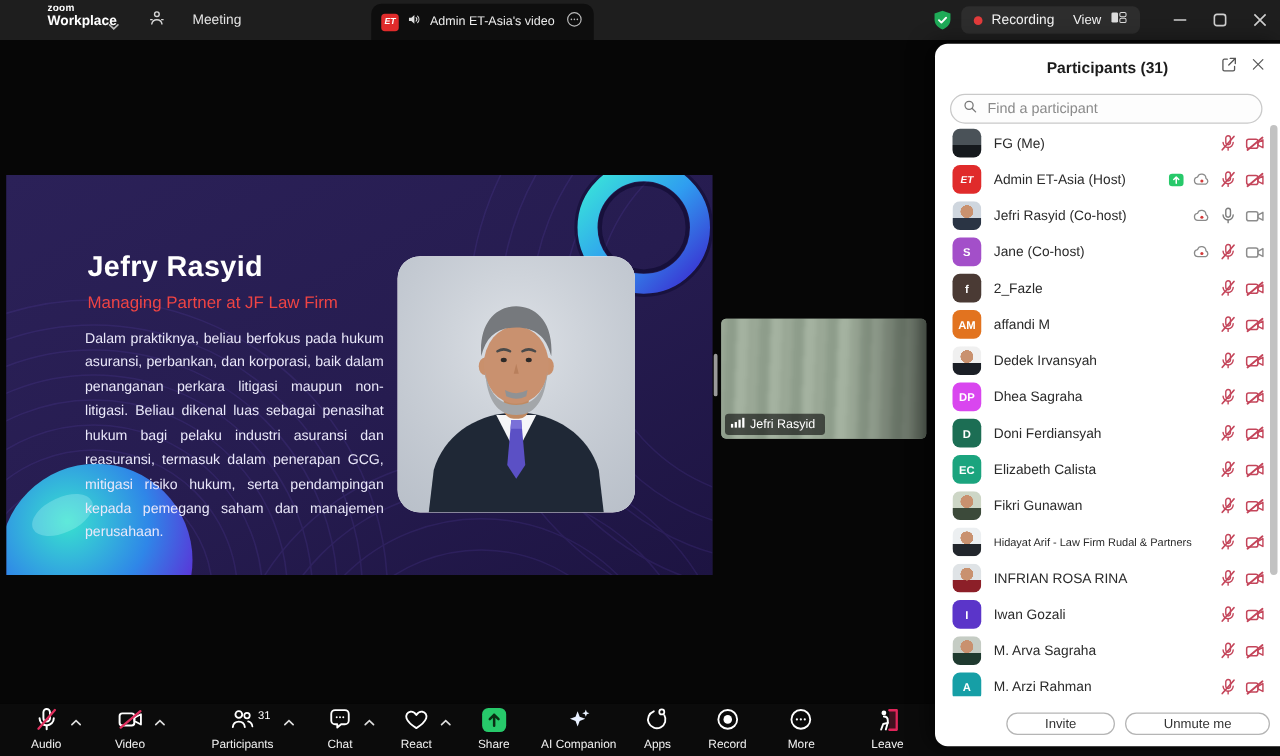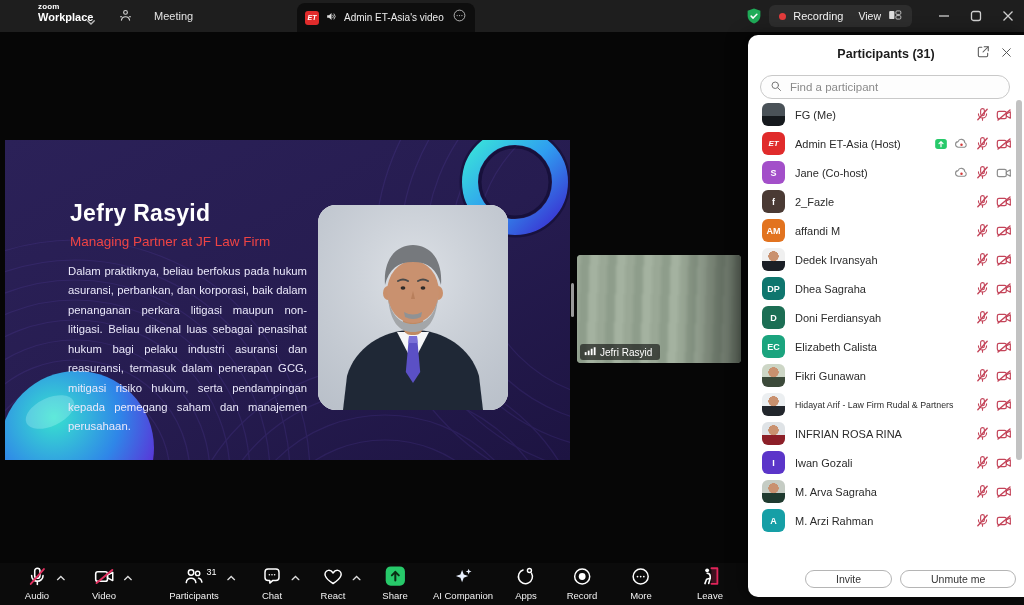--- a/index.html
+++ b/index.html
@@ -33,21 +33,21 @@
   .slide svg.deco{position:absolute;inset:0;}
   .slide-name{position:absolute;left:65px;top:60px;color:#fff;font-size:23px;font-weight:800;letter-spacing:.3px;}
   .slide-title{position:absolute;left:65px;top:94px;color:#ef4444;font-size:13.5px;font-weight:500;}
   .slide-bio{position:absolute;left:63px;top:122px;width:239px;color:#eae8fa;font-size:11.3px;line-height:1.72;
              text-align:justify;}
   .photo-card{position:absolute;left:313px;top:65px;width:190px;height:205px;background:#fff;border-radius:18px;overflow:hidden;}
   .photo-card svg{display:block;}
 
   .divider-handle{position:absolute;left:571px;top:251px;width:3px;height:34px;background:#9a9a9a;border-radius:2px;}
 
-  .video-thumb{position:absolute;left:577px;top:223px;width:164px;height:108px;border-radius:4px;overflow:hidden;background:#8d9c8b;}
+  .video-thumb{position:absolute;left:577px;top:223px;width:164px;height:96px;border-radius:4px;overflow:hidden;background:#8d9c8b;}
   .thumb-bg{position:absolute;inset:-5px;filter:blur(1.6px);
      background:
        linear-gradient(90deg,rgba(0,0,0,0) 62%,rgba(35,40,35,.55) 96%),
        repeating-linear-gradient(92deg,#9aa896 0 9px,#8e9d8b 9px 18px,#a4b2a0 18px 27px);}
   .thumb-label{position:absolute;left:3px;bottom:3px;display:flex;align-items:center;gap:4px;
      background:rgba(12,12,12,.62);border-radius:3px;padding:2px 8px 2px 4px;color:#fff;font-size:10px;}
 
   
   .panel{position:absolute;top:35px;right:0;width:276px;height:562px;background:#fff;border-radius:10px 0 0 10px;
          z-index:20;box-shadow:-5px 0 16px rgba(0,0,0,.5);}
@@ -336,20 +336,45 @@
             <span class="p-ic">
               <svg width="16" height="16" viewBox="0 0 24 24" fill="none" stroke-linecap="round" stroke-linejoin="round">
                 <rect x="2" y="6.5" width="13.5" height="11" rx="2.5" stroke="#c4455a" stroke-width="1.8"></rect>
    <path d="M15.5 10.5l6-3.2v9.4l-6-3.2z" stroke="#c4455a" stroke-width="1.7"></path>
                 <path d="M3 19.5L21 4.5" stroke="#c4455a" stroke-width="2.2"></path>
               </svg>
             </span>
           </div>
   </div>
 
+  <div class="p-row">
+    <div class="avatar" style="background: radial-gradient(circle at 50% 36%, rgb(201, 145, 111) 0px, rgb(201, 145, 111) 27%, rgba(0, 0, 0, 0) 28%), linear-gradient(rgb(207, 214, 222) 0%, rgb(207, 214, 222) 57%, rgb(42, 52, 68) 57%, rgb(42, 52, 68) 100%);"></div>
+    <div class="p-name">Jefri Rasyid (Co-host)</div>
+    <div class="p-icons">
+            <span class="p-ic">
+              <svg width="15" height="15" viewBox="0 0 24 24" fill="none" stroke-linecap="round" stroke-linejoin="round">
+                <path d="M7 18a4.5 4.5 0 0 1-.5-8.97A5.5 5.5 0 0 1 17.2 10.6 4 4 0 0 1 17 18z" stroke="#8a8a8a" stroke-width="1.7"></path>
+   <circle cx="12" cy="14" r="2" fill="#d43a3a"></circle>
+              </svg>
+            </span>
+            <span class="p-ic">
+              <svg width="15" height="15" viewBox="0 0 24 24" fill="none" stroke-linecap="round" stroke-linejoin="round">
+                <rect x="9" y="2.5" width="6" height="11.5" rx="3" stroke="#7d7d7d" stroke-width="1.8"></rect>
+   <path d="M5.5 11a6.5 6.5 0 0 0 13 0" stroke="#7d7d7d" stroke-width="1.8"></path>
+   <path d="M12 17.5V21" stroke="#7d7d7d" stroke-width="1.8"></path>
+              </svg>
+            </span>
+            <span class="p-ic">
+              <svg width="16" height="16" viewBox="0 0 24 24" fill="none" stroke-linecap="round" stroke-linejoin="round">
+                <rect x="2" y="6.5" width="13.5" height="11" rx="2.5" stroke="#8d8d8d" stroke-width="1.8"></rect>
+   <path d="M15.5 10.5l6-3.2v9.4l-6-3.2z" stroke="#8d8d8d" stroke-width="1.7"></path>
+              </svg>
+            </span>
+          </div>
+  </div>
 
   <div class="p-row">
     <div class="avatar" style="background: rgb(163, 79, 201);">S</div>
     <div class="p-name">Jane (Co-host)</div>
     <div class="p-icons">
             <span class="p-ic">
               <svg width="15" height="15" viewBox="0 0 24 24" fill="none" stroke-linecap="round" stroke-linejoin="round">
                 <path d="M7 18a4.5 4.5 0 0 1-.5-8.97A5.5 5.5 0 0 1 17.2 10.6 4 4 0 0 1 17 18z" stroke="#8a8a8a" stroke-width="1.7"></path>
    <circle cx="12" cy="14" r="2" fill="#d43a3a"></circle>
               </svg>
@@ -431,21 +456,21 @@
               <svg width="16" height="16" viewBox="0 0 24 24" fill="none" stroke-linecap="round" stroke-linejoin="round">
                 <rect x="2" y="6.5" width="13.5" height="11" rx="2.5" stroke="#c4455a" stroke-width="1.8"></rect>
    <path d="M15.5 10.5l6-3.2v9.4l-6-3.2z" stroke="#c4455a" stroke-width="1.7"></path>
                 <path d="M3 19.5L21 4.5" stroke="#c4455a" stroke-width="2.2"></path>
               </svg>
             </span>
           </div>
   </div>
 
   <div class="p-row">
-    <div class="avatar" style="background: #0f766e;">DP</div>
+    <div class="avatar" style="background: #d946ef;">DP</div>
     <div class="p-name">Dhea Sagraha</div>
     <div class="p-icons">
             <span class="p-ic">
               <svg width="15" height="15" viewBox="0 0 24 24" fill="none" stroke-linecap="round" stroke-linejoin="round">
                 <rect x="9" y="2.5" width="6" height="11.5" rx="3" stroke="#c4455a" stroke-width="1.8"></rect>
    <path d="M5.5 11a6.5 6.5 0 0 0 13 0" stroke="#c4455a" stroke-width="1.8"></path>
    <path d="M12 17.5V21" stroke="#c4455a" stroke-width="1.8"></path>
                 <path d="M4.5 20.5L19.5 3.5" stroke="#c4455a" stroke-width="2.2"></path>
               </svg>
             </span>

